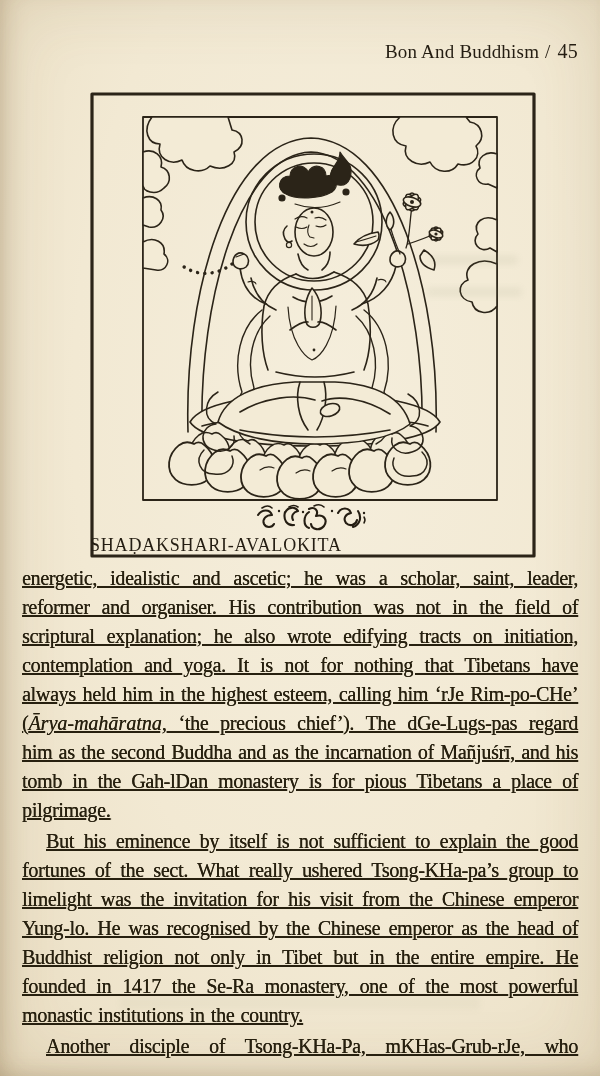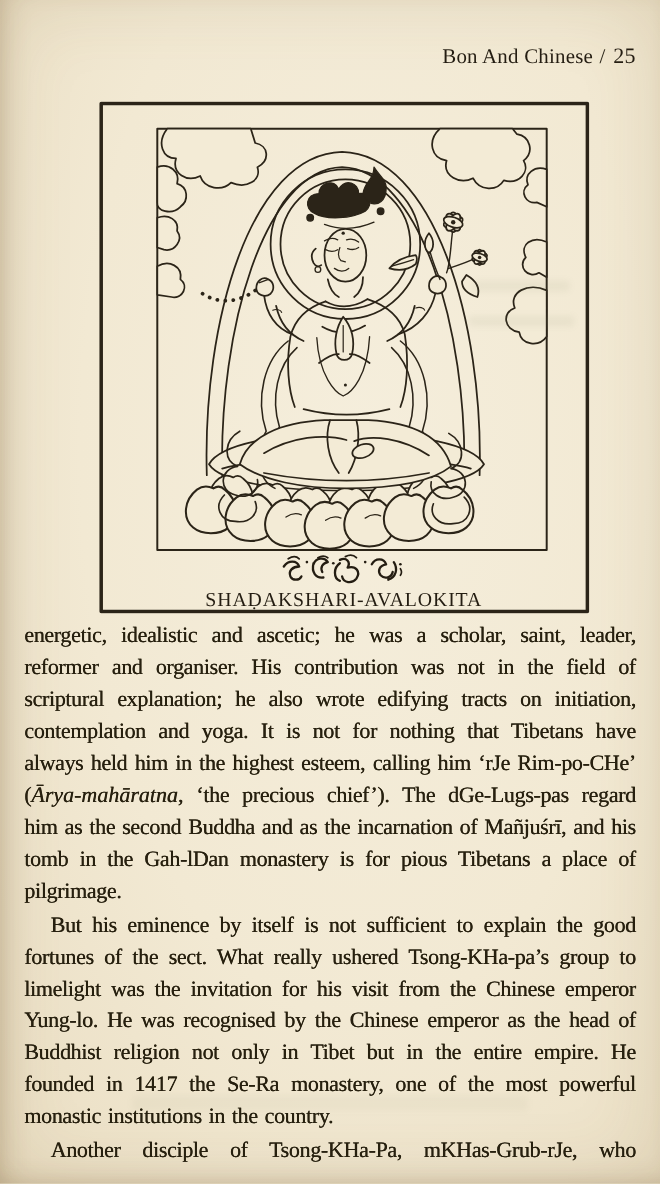--- a/index.html
+++ b/index.html
@@ -20,44 +20,44 @@
   .figure-box{
     position:absolute;left:90px;top:92px;width:446px;height:466px;margin:0;
   }
   .figure-box svg.art{position:absolute;left:0;top:0;}
   .tibetan-wrap{
     position:absolute;left:0;right:0;bottom:27px;height:28px;
     display:flex;justify-content:center;align-items:center;
   }
   figcaption{
     position:absolute;left:0;right:1px;bottom:2px;
-    text-align:center;font-size:18px;letter-spacing:.8px;color:#241d12;
+    text-align:left;font-size:18px;letter-spacing:.8px;color:#241d12;
   }
   .body-text{
     position:absolute;left:22px;top:564px;width:556px;
     font-size:20px;line-height:29px;letter-spacing:-.3px;word-spacing:1.5px;
     color:#27200f;text-shadow:.25px 0 0 currentColor;
   }
-  .body-text p{margin:0;text-align:justify;}
+  .body-text p{margin:0;text-align:justify;text-decoration:underline;}
   .body-text p + p{margin-top:2px;}
   .body-text p.indent{text-indent:24px;}
   .body-text p.justify-last{text-align-last:justify;}
   .body-text i{letter-spacing:0;}
   .ghost{position:absolute;background:#8a8f6e;opacity:.09;filter:blur(3px);border-radius:3px;pointer-events:none;}
   .ghost.g1{left:430px;top:255px;width:88px;height:10px;}
   .ghost.g2{left:426px;top:287px;width:96px;height:10px;}
   .ghost.g3{left:120px;top:996px;width:360px;height:14px;opacity:.06;}
 </style>
 </head>
 <body>
 
 <div class="page">
 
   <div class="running-header">
-    <span>Bon And Chinese</span><span class="sep">/</span><span class="pageno">25</span>
+    <span>Bon And Buddhism</span><span class="sep">/</span><span class="pageno">45</span>
   </div>
 
   <figure class="figure-box">
     <svg class="art" width="446" height="466" viewBox="0 0 446 466" role="img" fill="none" stroke="#2b2418" stroke-width="1.6" stroke-linecap="round" stroke-linejoin="round" aria-label="Line drawing of four-armed Shadakshari Avalokita seated cross-legged on a lotus throne, with head nimbus, large aureole, corner clouds, prayer beads and lotus flowers, inside a double rectangular frame">
       <defs>
         <path id="petal" d="M0,0 c-4,-2 -9,-2 -13,1 c-10,8 -12,22 -3,30 c7,6 21,6 28,0 c9,-8 7,-22 -3,-30 c-3,-3 -6,-3 -9,-1 z"></path>
       </defs>
 
       <rect x="2" y="2" width="442" height="462" stroke-width="3.2"></rect>
       <rect x="53" y="25" width="354" height="383" stroke-width="1.8"></rect>

